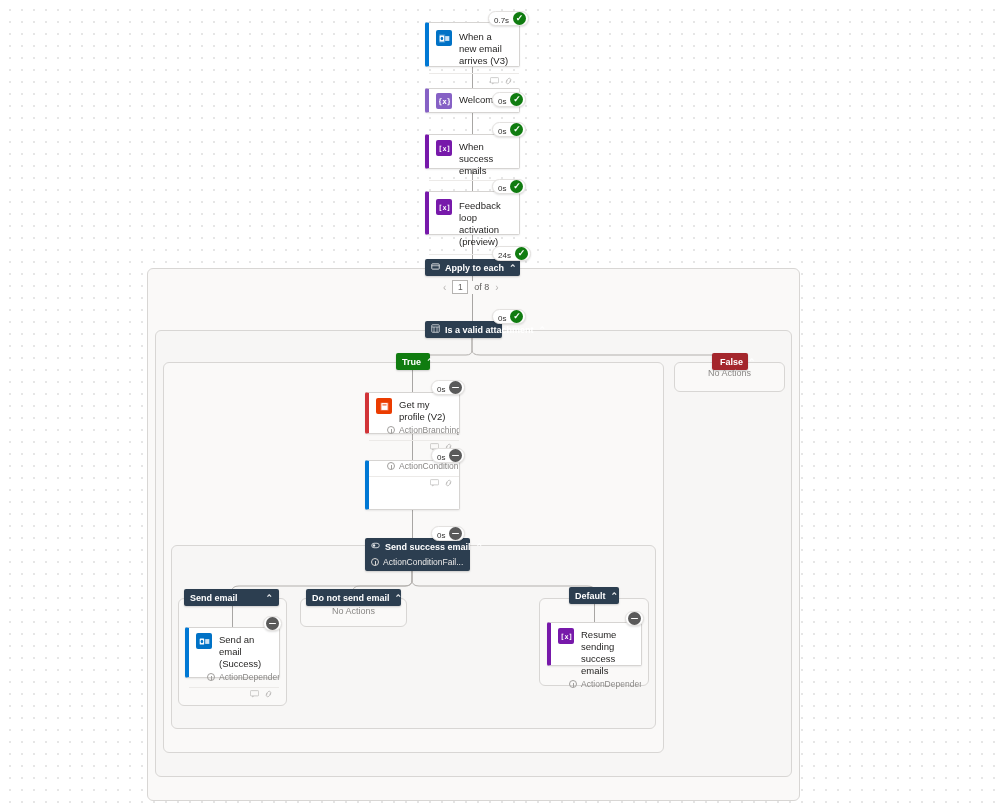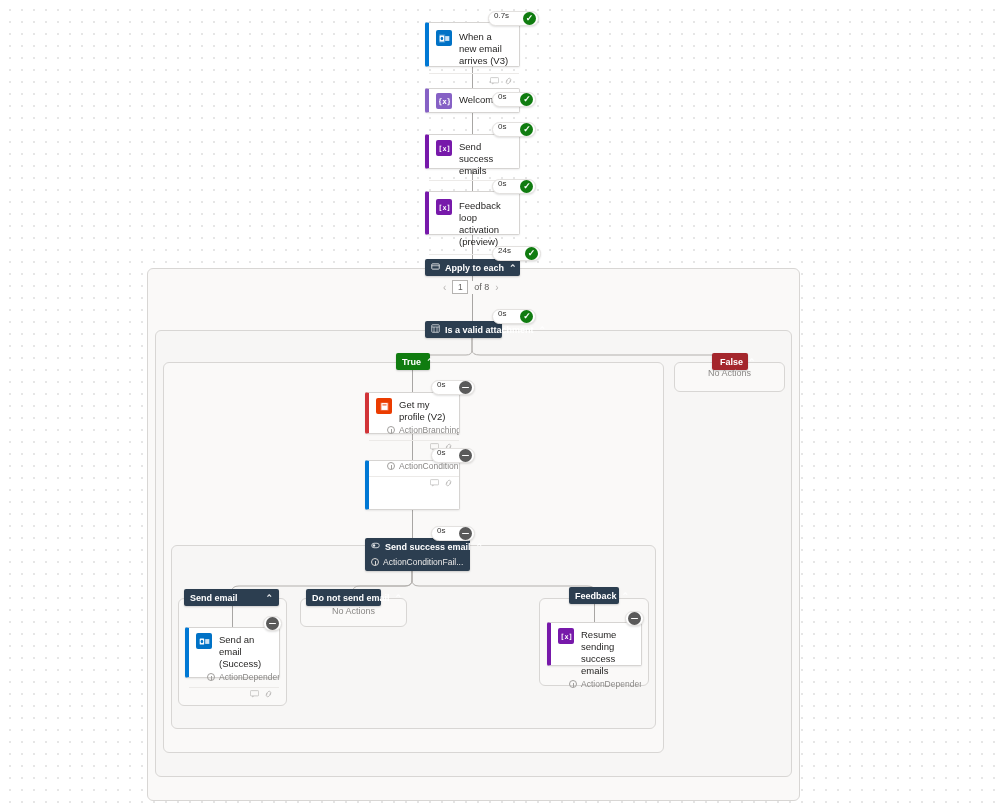--- a/index.html
+++ b/index.html
@@ -99,21 +99,21 @@
     display:flex; align-items:center; gap:4px;
     padding:2px 6px 4px 6px; font-size:8.5px; font-weight:normal; color:#eae9e8;
   }
   .err-dot.light{border-color:#d7d5d3;}
   .err-dot.light::after{background:#d7d5d3;}
 
   
   .badge {
     position:absolute; height:15px; border-radius:8px;
     background:#fff; border:1px solid #e3e1df;
-    display:flex; align-items:flex-start; gap:14px;
+    display:flex; align-items:flex-end; gap:4px;
     padding:0 2px 0 5px; font-size:8px; color:#323130;
     box-shadow:0 1px 2px rgba(0,0,0,.12);
   }
   .badge .dur { line-height:1; font-weight:normal; }
   .st {
     width:13px; height:13px; border-radius:50%;
     display:flex; align-items:center; justify-content:center;
     color:#fff; font-size:9px; font-weight:bold; line-height:1;
   }
   .st.ok   { background:#107c10; }
@@ -219,21 +219,21 @@
       </span>
   </div>
 
   <div class="card" style="left:425px; top:134px; width:95px; height:35px; border-left-color:#7719aa;">
     <div class="card-body" style="padding:5px 8px 3px 7px;">
       <span class="card-ico" style="background:#7719aa;">
         <svg viewBox="0 0 16 16" width="11" height="11">
             <text x="8" y="12" font-size="10" fill="#fff" text-anchor="middle" font-family="monospace">[x]</text>
           </svg>
       </span>
-      <span class="card-title">Send success emails</span>
+      <span class="card-title">When success emails</span>
     </div>
     <div class="card-foot" style="height:12px;">
       <svg class="mini" viewBox="0 0 12 10">
           <rect x=".5" y=".5" width="11" height="7" rx="1" fill="none" stroke="#8a8886"></rect>
           <path d="M3 7.5v2l2.5-2z" fill="#8a8886"></path>
         </svg>
     </div>
   </div>
   <div class="badge" style="left:492px; top:122px;">
     <span class="dur">0s</span>
@@ -418,28 +418,28 @@
       <svg class="mini" viewBox="0 0 12 10">
           <path d="M4 6.5a2 2 0 010-3l1.5-1.5a2 2 0 013 3L7.5 6.5" fill="none" stroke="#8a8886" stroke-width="1.2"></path>
           <path d="M8 3.5a2 2 0 010 3L6.5 8a2 2 0 01-3-3L4.5 4" fill="none" stroke="#8a8886" stroke-width="1.2"></path>
         </svg>
     </div>
   </div>
   <div class="badge" style="left:263px; top:616px; padding-left:2px;">
     <span class="st skip"></span>
   </div>
 
-  <div class="hdr" style="left:306px; top:589px; width:75px; ">
+  <div class="hdr" style="left:306px; top:589px; width:95px; ">
     <span class="hdr-label">Do not send email</span>
     <span class="chev">⌃</span>
   </div>
   <div class="noact" style="left:300px; top:606px; width:107px;">No Actions</div>
 
   <div class="hdr" style="left:569px; top:587px; width:50px; justify-content:space-between;">
-    <span class="hdr-label">Feedback</span>
+    <span class="hdr-label">Default</span>
     <span class="chev">⌃</span>
   </div>
 
   <div class="card" style="left:547px; top:622px; width:95px; height:44px; border-left-color:#7719aa;">
     <div class="card-body" style="padding:5px 8px 2px 7px;">
       <span class="card-ico" style="background:#7719aa;">
         <svg viewBox="0 0 16 16" width="11" height="11">
             <text x="8" y="12" font-size="10" fill="#fff" text-anchor="middle" font-family="monospace">[x]</text>
           </svg>
       </span>

